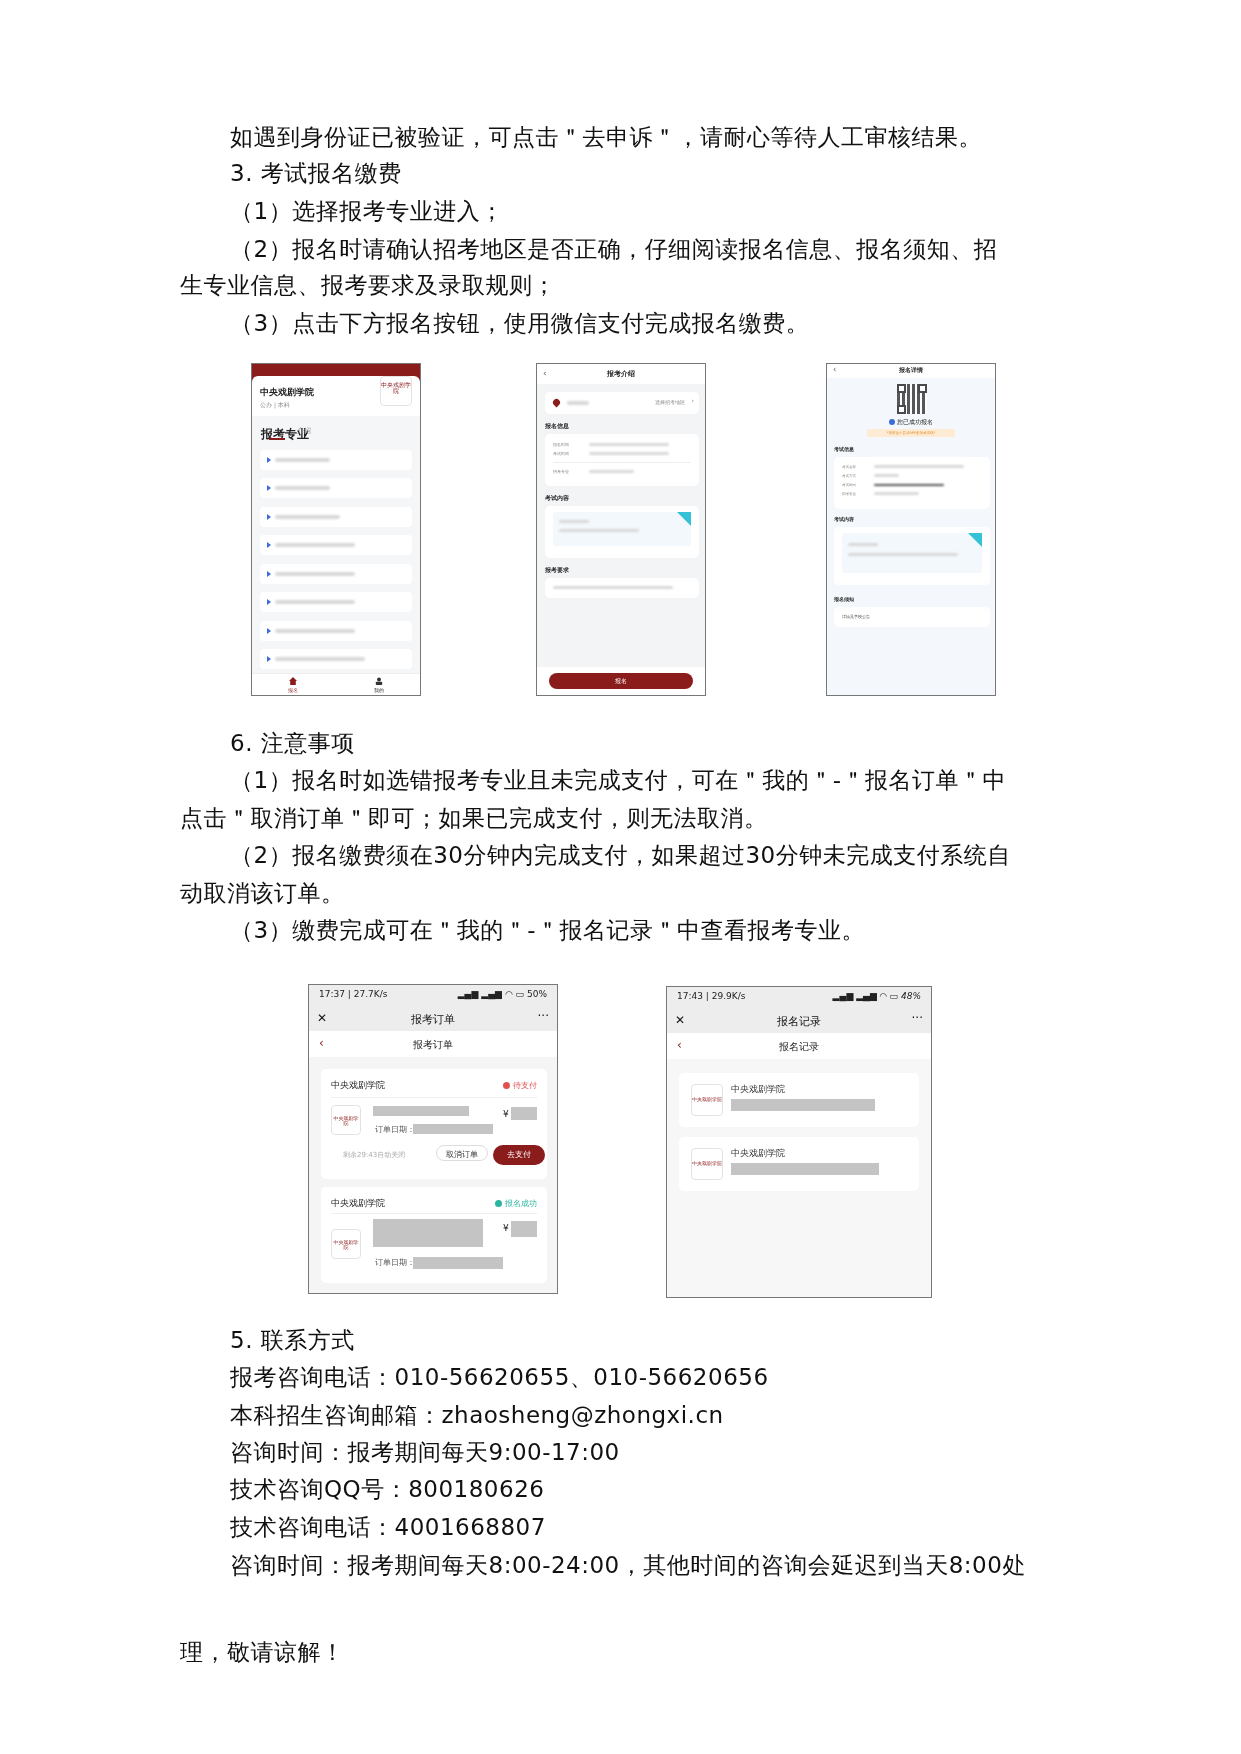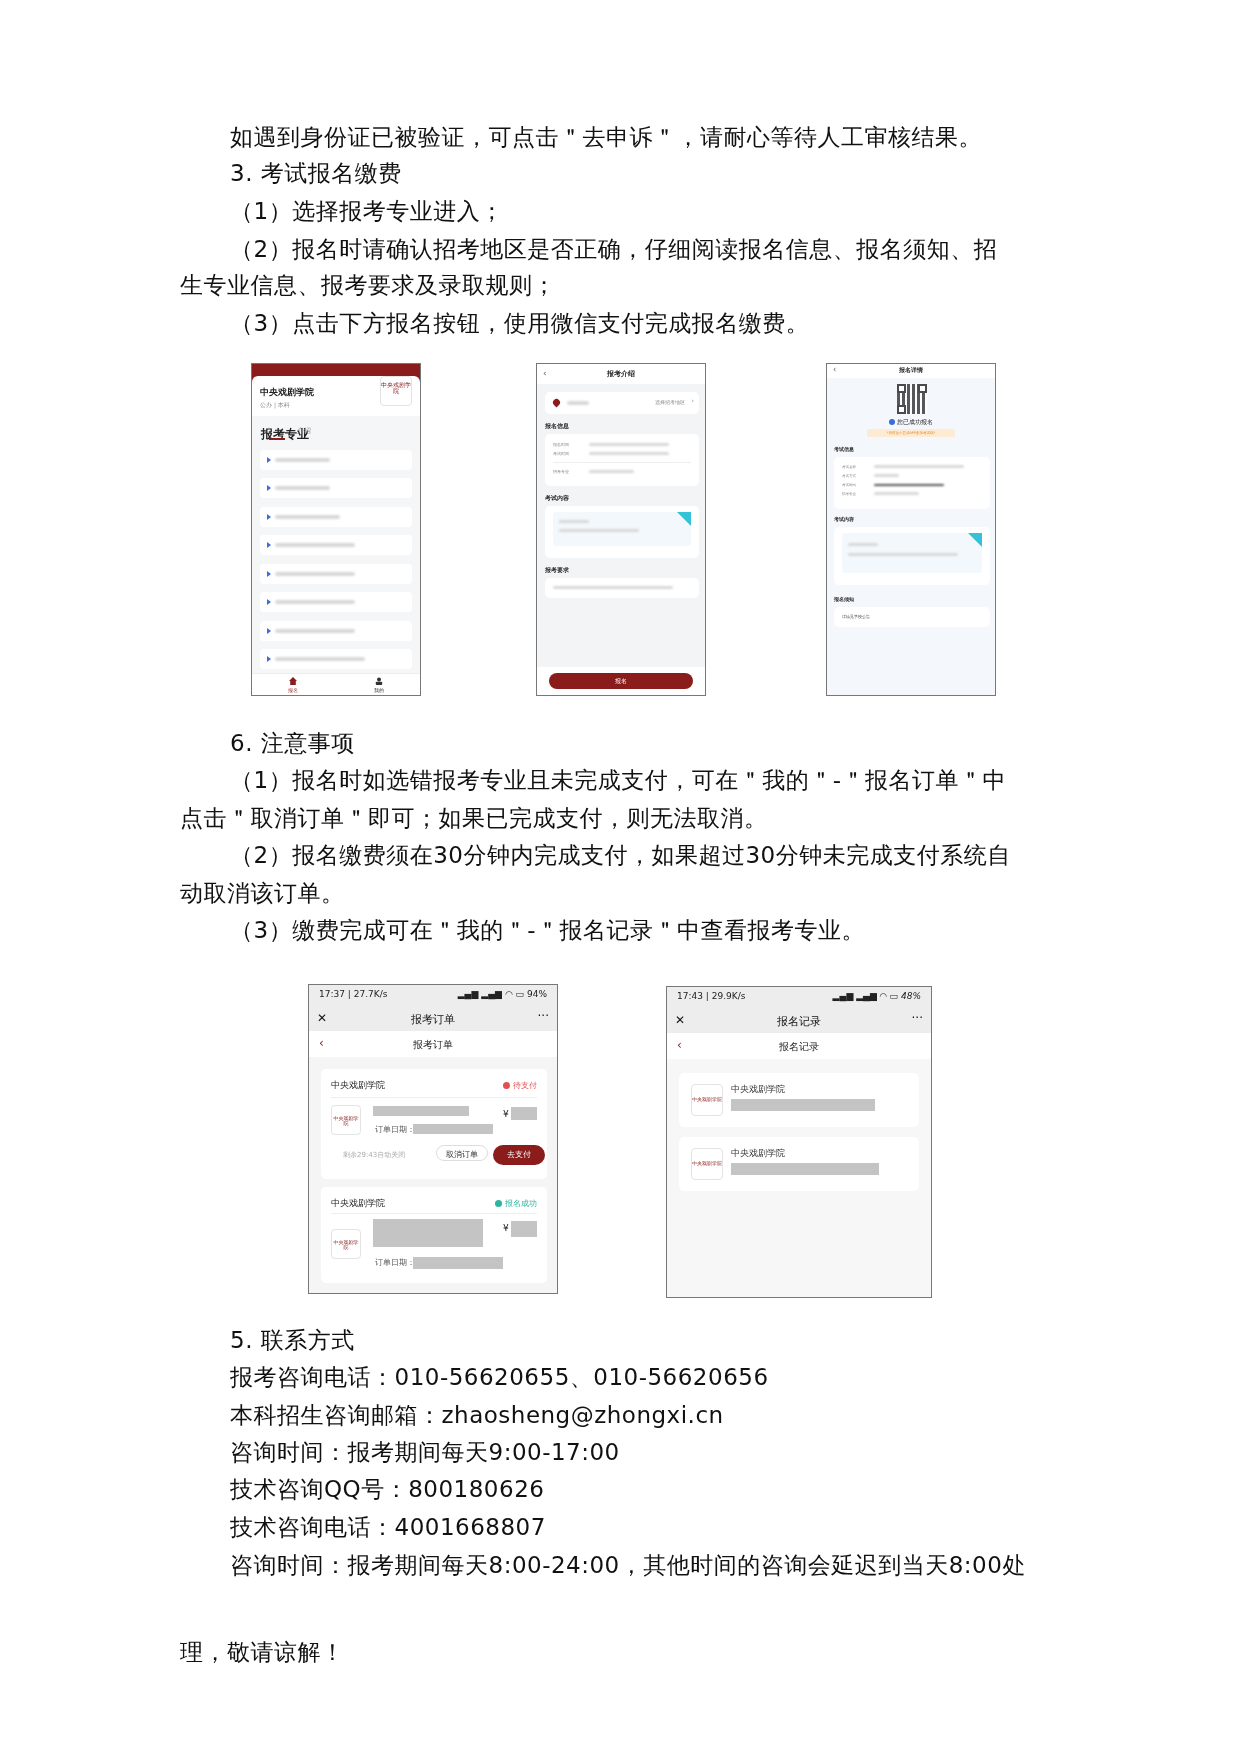--- a/index.html
+++ b/index.html
@@ -184,21 +184,21 @@
 <div class="line heading" style="left:230px;top:728px;">6. 注意事项</div>
 <div class="line" style="left:230px;top:765px;">（1）报名时如选错报考专业且未完成支付，可在＂我的＂-＂报名订单＂中</div>
 <div class="line" style="left:180px;top:803px;">点击＂取消订单＂即可；如果已完成支付，则无法取消。</div>
 <div class="line" style="left:230px;top:840px;">（2）报名缴费须在30分钟内完成支付，如果超过30分钟未完成支付系统自</div>
 <div class="line" style="left:180px;top:878px;">动取消该订单。</div>
 <div class="line" style="left:230px;top:915px;">（3）缴费完成可在＂我的＂-＂报名记录＂中查看报考专业。</div>
 
 <div class="phone" style="left:308px;top:984px;width:250px;height:310px;background:#f5f5f5;">
   <div class="status-bar">
     <span>17:37 | 27.7K/s</span>
-    <span style="position:absolute;right:10px;top:4px;">▂▄▆ ▂▄▆ ◠ ▭ <span>94%</span></span>
+    <span style="position:absolute;right:10px;top:4px;">▂▄▆ ▂▄▆ ◠ ▭ <span>50%</span></span>
   </div>
   <div class="wx-bar">
     <span style="position:absolute;left:8px;top:4px;font-size:12px;">✕</span>
     <span style="position:absolute;left:0;right:0;top:5px;text-align:center;">报考订单</span>
     <span style="position:absolute;right:8px;top:2px;font-size:12px;">···</span>
   </div>
   <div class="page-bar">
     <span style="position:absolute;left:10px;top:5px;color:#8b1c1c;font-size:12px;">‹</span>
     <span style="position:absolute;left:0;right:0;top:7px;text-align:center;">报考订单</span>
   </div>

